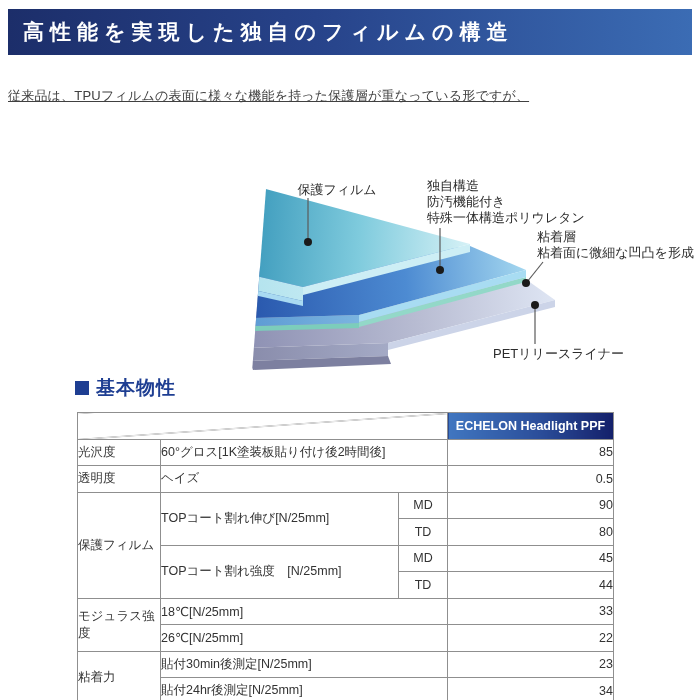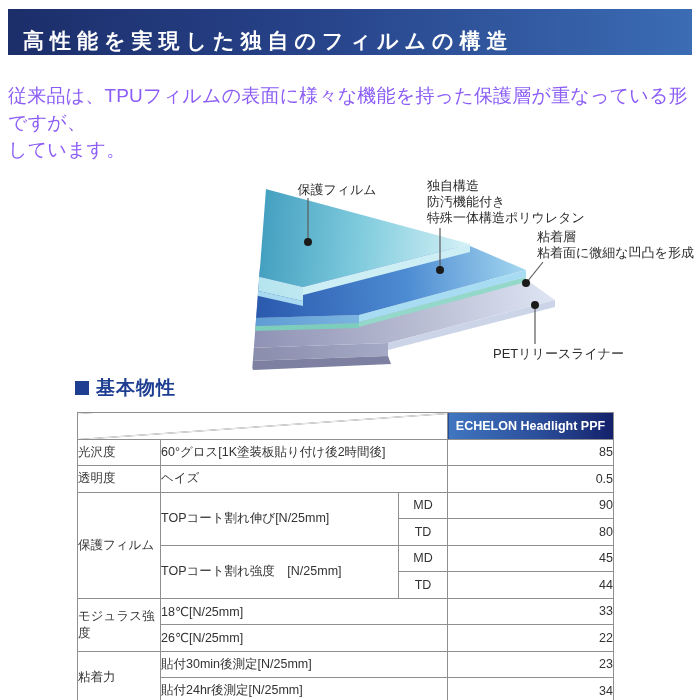--- a/index.html
+++ b/index.html
@@ -2,27 +2,27 @@
 <html><head>
 <meta charset="utf-8">
 <style>
   html,body{margin:0;padding:0;background:#fff;}
   body{font-family:"Liberation Sans","DejaVu Sans",sans-serif;}
   #page{position:relative;width:700px;height:700px;background:#fff;overflow:hidden;}
 
   
   .hdr{position:absolute;left:8px;top:9px;width:684px;height:46px;
        background:linear-gradient(90deg,#1c2e6a 0%,#27438a 45%,#3b6cb4 100%);
-       color:#fff;display:flex;align-items:flex-end;}
+       color:#fff;display:flex;align-items:center;}
   .hdr .t{font-family:"Liberation Serif","DejaVu Serif",serif;font-weight:bold;
        font-size:21px;letter-spacing:6px;padding-left:15px;white-space:nowrap;}
 
   
-  .intro{position:absolute;left:8px;top:82px;width:688px;color:#8b5cf6;
-       font-size:19px;line-height:27px;letter-spacing:0.2px;}
+  .intro{position:absolute;left:8px;top:82px;width:688px;color:#404040;
+       font-size:13px;line-height:27px;letter-spacing:0.2px;text-decoration:underline;}
 
   
   svg.diagram{position:absolute;left:0;top:170px;}
   svg.diagram text{font-family:"Liberation Sans","DejaVu Sans",sans-serif;font-size:13px;fill:#2b2b2b;}
 
   
   .sec{position:absolute;left:75px;top:375px;display:flex;align-items:center;}
   .sec .sq{width:14px;height:14px;background:#1e3e92;margin-right:7px;}
   .sec .st{color:#1e3e92;font-size:19px;font-weight:bold;letter-spacing:1px;}
 
@@ -43,21 +43,20 @@
 <body>
 
 <div id="page">
 
   <div class="hdr">
     <span class="t">高性能を実現した独自のフィルムの構造</span>
   </div>
 
   <div class="intro">
     <div>従来品は、TPUフィルムの表面に様々な機能を持った保護層が重なっている形ですが、</div>
-    <div>しています。</div>
   </div>
 
   <svg class="diagram" width="700" height="210" viewBox="0 170 700 210">
     <defs>
       <linearGradient id="g1" gradientUnits="userSpaceOnUse" x1="262" y1="235" x2="478" y2="248">
         <stop offset="0" stop-color="#44a0c0"></stop>
           <stop offset="0.45" stop-color="#7fcbdd"></stop>
           <stop offset="1" stop-color="#dcf4f8"></stop>
       </linearGradient>
       <linearGradient id="g1f" gradientUnits="userSpaceOnUse" x1="250" y1="290" x2="470" y2="280">

